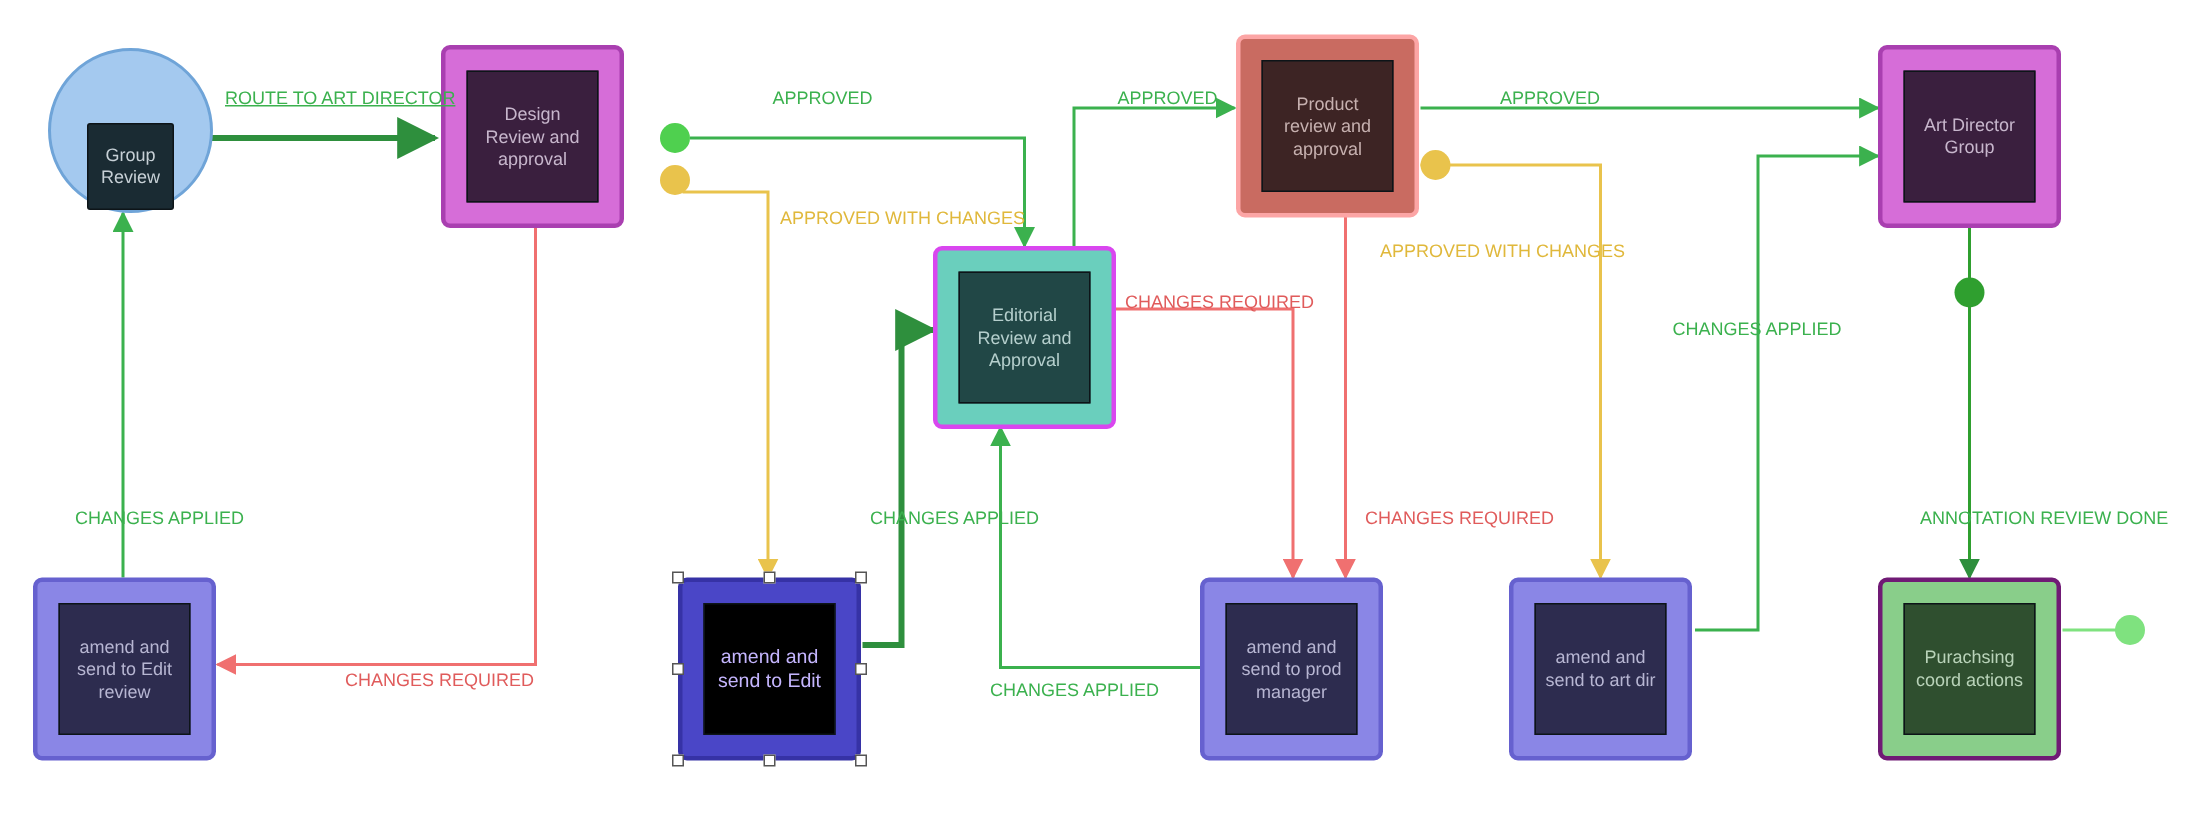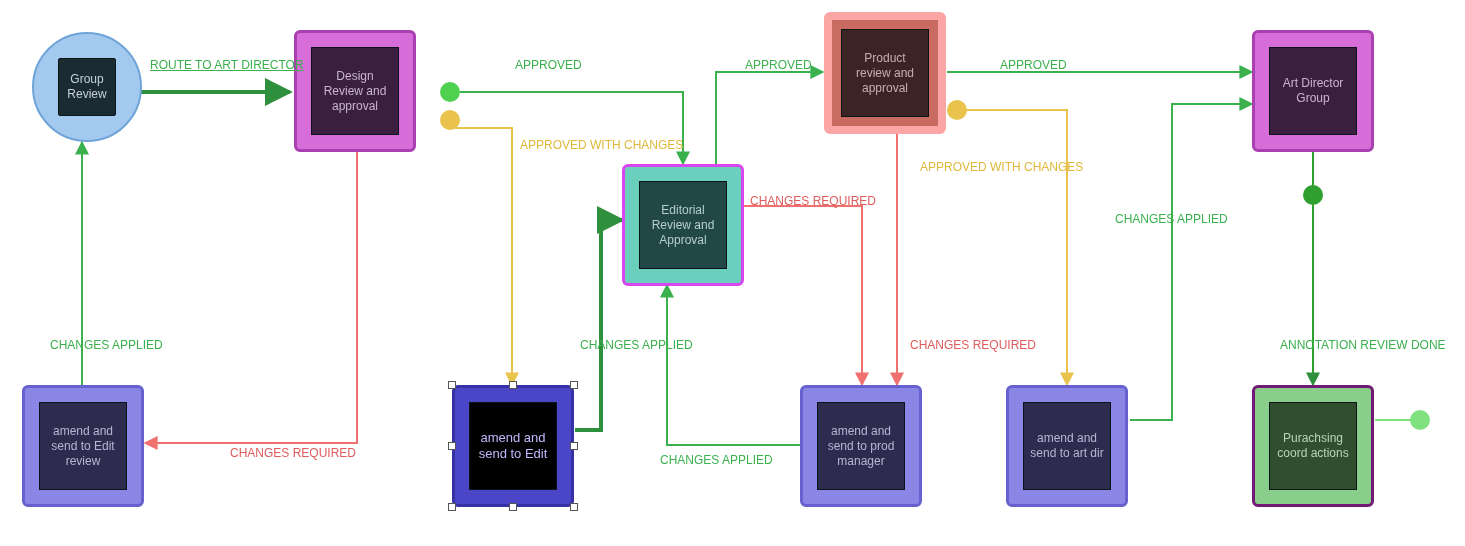--- a/index.html
+++ b/index.html
@@ -49,29 +49,29 @@
   }
   .node.circle .inner {
     width: 58px;
     height: 58px;
     border-radius: 2px;
   }
   .node.magenta { background: #d66dd8; border: 3px solid #a93fb0; border-radius: 6px; }
   .node.magenta .inner { background: #3a1f3e; color: #c7b6cc; }
   .node.teal    { background: #6acfbd; border: 3px solid #d946ef; border-radius: 6px; }
   .node.teal .inner { background: #214746; color: #b5cfcd; }
-  .node.brown   { background: #c96b61; border: 8px solid #fca5a5; border-radius: 6px; }
+  .node.brown   { background: #c96b61; border: 3px solid #fca5a5; border-radius: 6px; margin-top: 11px; }
   .node.brown .inner { background: #3d2424; color: #c6b0af; }
   .node.violet  { background: #8a86e6; border: 3px solid #6661cf; border-radius: 6px; }
   .node.violet .inner { background: #2d2c4f; color: #b7b6d2; }
   .node.navy    { background: #4a46c7; border: 3px solid #3632a6; border-radius: 6px; }
   .node.navy .inner { background: #000; color: #c4b5fd; font-size: 13px; }
   .node.green   { background: #89ce8a; border: 3px solid #701a75; border-radius: 6px; }
   .node.green .inner { background: #2f4f2f; color: #b9d3b9; }
-  .node.blue    { background: #a4c9ef; border: 2px solid #6fa4d8; }
+  .node.blue    { background: #a4c9ef; border: 2px solid #6fa4d8; align-items: flex-end; }
   .node.blue .inner { background: #1a2b33; color: #c7d0d6; }
 
   .label {
     position: absolute;
     font-size: 12px;
     white-space: nowrap;
     pointer-events: none;
   }
   .label.green  { color: #3bb14e; }
   .label.yellow { color: #e0b83b; margin-top: 20px; }

